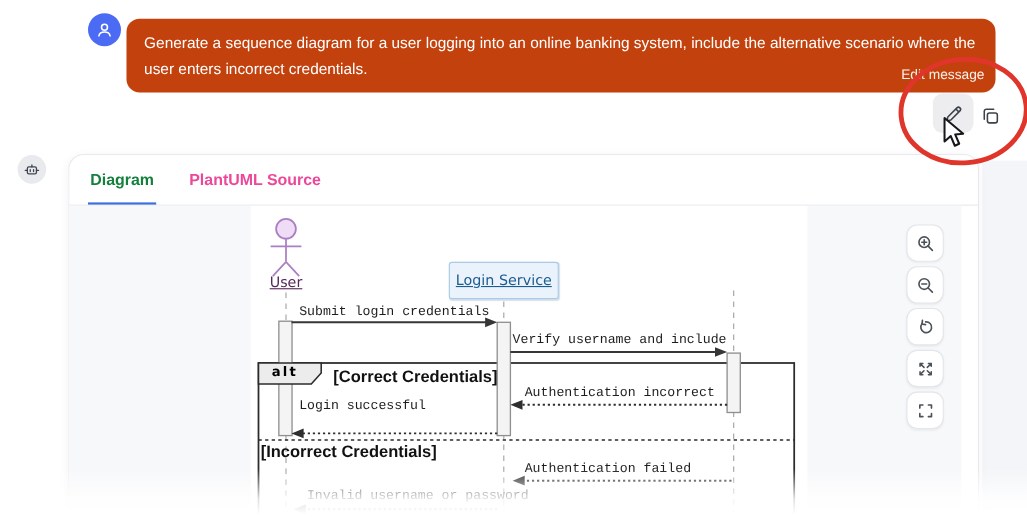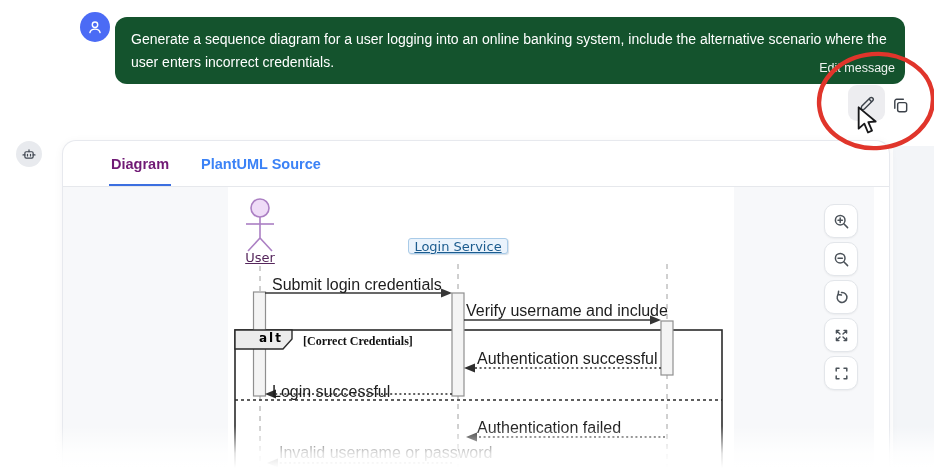--- a/index.html
+++ b/index.html
@@ -7,21 +7,21 @@
     width:934px;height:470px;position:relative;overflow:hidden;
     background:#ffffff;font-family:"Liberation Sans",sans-serif;
   }
   
   .user-avatar{
     position:absolute;left:80px;top:12px;width:30px;height:30px;border-radius:50%;
     background:#4b6bf5;display:flex;align-items:center;justify-content:center;
   }
   .bubble{
     position:absolute;left:115px;top:17px;width:790px;height:67px;box-sizing:border-box;
-    background:#14532d;border-radius:12px;color:#fff;font-size:14px;line-height:23px;
+    background:#c2410c;border-radius:12px;color:#fff;font-size:14px;line-height:23px;
     padding:11px 16px;
   }
   .edit-tooltip{
     position:absolute;right:10px;bottom:4px;font-size:12.5px;color:rgba(255,255,255,.93);
   }
   .action-edit{
     position:absolute;left:848px;top:85px;width:37px;height:36px;border-radius:9px;
     background:#ededf0;display:flex;align-items:center;justify-content:center;cursor:pointer;
   }
   .action-copy{
@@ -39,53 +39,53 @@
   .panel{
     position:absolute;left:62px;top:140px;width:828px;height:330px;box-sizing:border-box;
     background:#fff;border:1px solid #e7e9ee;border-bottom:none;border-radius:14px 14px 0 0;
     box-shadow:0 2px 10px rgba(25,35,60,.05);
   }
   .tabs{
     position:absolute;top:0;left:0;right:0;height:46px;box-sizing:border-box;
     border-bottom:1px solid #e6e8ec;display:flex;align-items:stretch;padding-left:17px;gap:28px;
   }
   .tab{
-    font-size:14.5px;font-weight:600;color:#3b82f6;display:flex;align-items:center;
+    font-size:14.5px;font-weight:600;color:#ec4899;display:flex;align-items:center;
     border-bottom:2.5px solid transparent;box-sizing:border-box;padding:2px 2px 0 2px;cursor:pointer;
   }
-  .tab.active{color:#701a75;border-bottom-color:#3c6fe0;margin-left:29px;}
+  .tab.active{color:#15803d;border-bottom-color:#3c6fe0;}
   .viewer{
     position:absolute;top:46px;left:0;width:811px;bottom:0;background:#f7f8fa;overflow:hidden;
   }
   .diagram{position:absolute;left:165px;top:0;width:506px;height:284px;background:#ffffff;}
   .diagram-svg{position:absolute;left:0;top:0;}
   
   .plabel-user{
     position:absolute;left:10px;top:63px;width:44px;text-align:center;font-size:13px;
     color:#56275c;text-decoration:underline;font-family:"DejaVu Sans",sans-serif;
   }
   .pbox{
-    position:absolute;top:51px;height:16px;box-sizing:border-box;background:#eaf3fc;
+    position:absolute;top:51px;height:34px;box-sizing:border-box;background:#eaf3fc;
     border:1px solid #a9cbe8;border-radius:3px;display:flex;align-items:center;justify-content:center;
     font-size:13px;color:#1c5c8e;text-decoration:underline;
     font-family:"DejaVu Sans",sans-serif;box-shadow:1px 1px 1px rgba(100,130,160,.25);
   }
   .pbox.login{left:180px;width:100px;}
   .pbox.db{left:387px;width:104px;}
   .msg{
-    position:absolute;font-size:16px;color:#1d1d1d;white-space:nowrap;
-    font-family:Liberation Sans, sans-serif;
+    position:absolute;font-size:12px;color:#1d1d1d;white-space:nowrap;
+    font-family:Liberation Mono, monospace;
   }
   .m0{left:44px;top:89px}.m1{left:238px;top:115px}.m2{left:249px;top:163px}
-  .m3{left:44px;top:196px}.m4{left:249px;top:232px}.m5{left:51px;top:257px}
+  .m3{left:44px;top:175px}.m4{left:249px;top:232px}.m5{left:51px;top:257px}
   .op-alt{
     position:absolute;left:8px;top:144px;width:46px;text-align:center;font-weight:bold;
-    font-size:12px;letter-spacing:2px;color:#000;font-family:"DejaVu Sans",sans-serif;padding-left:12px;
-  }
-  .guard{position:absolute;font-weight:bold;font-size:12px;color:#111;font-family:Liberation Serif, serif;}
+    font-size:12px;letter-spacing:2px;color:#000;font-family:"DejaVu Sans",sans-serif;
+  }
+  .guard{position:absolute;font-weight:bold;font-size:15px;color:#111;font-family:Liberation Sans, sans-serif;}
   .g0{left:75px;top:147px}.g1{left:9px;top:215px}
   
   .controls{position:absolute;top:17px;right:16px;display:flex;flex-direction:column;gap:4px;z-index:20;}
   .ctrl-btn{
     width:32px;height:32px;background:#fff;border:1px solid #e3e6ea;border-radius:10px;
     display:flex;align-items:center;justify-content:center;cursor:pointer;
     box-shadow:0 1px 2px rgba(0,0,0,.05);
   }
   .fade{
     position:absolute;left:0;right:0;bottom:0;height:44px;z-index:50;pointer-events:none;
@@ -193,27 +193,28 @@
           <line x1="32" y1="51" x2="20" y2="64"></line>
           <line x1="32" y1="51" x2="44" y2="64"></line>
         </g>
       </svg>
 
       <div class="plabel-user">User</div>
       <div class="pbox login">Login Service</div>
 
       <div class="msg m0">Submit login credentials</div>
       <div class="msg m1">Verify username and include</div>
-      <div class="msg m2">Authentication successful</div>
+      <div class="msg m2">Authentication incorrect</div>
       <div class="msg m3">Login successful</div>
       <div class="msg m4">Authentication failed</div>
       <div class="msg m5">Invalid username or password</div>
 
       <div class="op-alt">alt</div>
       <div class="guard g0">[Correct Credentials]</div>
+      <div class="guard g1">[Incorrect Credentials]</div>
     </div>
 
     <div class="controls">
       <div class="ctrl-btn">
         <svg width="17" height="17" viewBox="0 0 17 17" fill="none" stroke="#4b5259" stroke-width="1.5" stroke-linecap="round">
           <circle cx="7.2" cy="7.2" r="4.8"></circle>
             <line x1="10.8" y1="10.8" x2="14.6" y2="14.6"></line>
           <line x1="5" y1="7.2" x2="9.4" y2="7.2"></line>
             <line x1="7.2" y1="5" x2="7.2" y2="9.4"></line>
         </svg>

